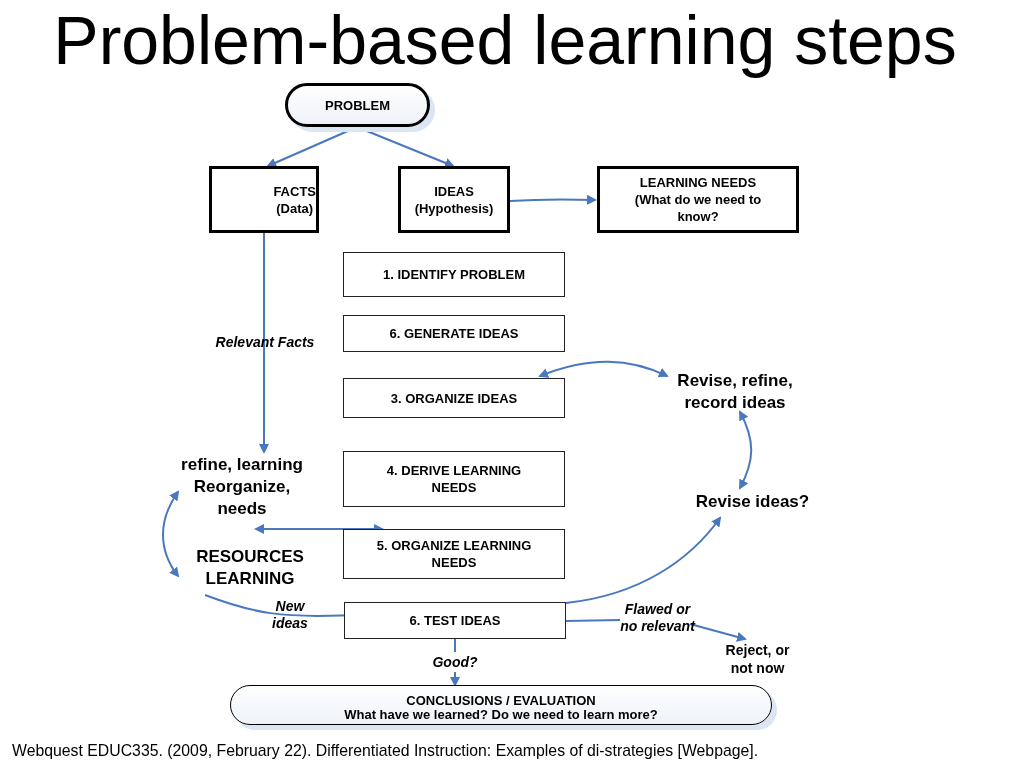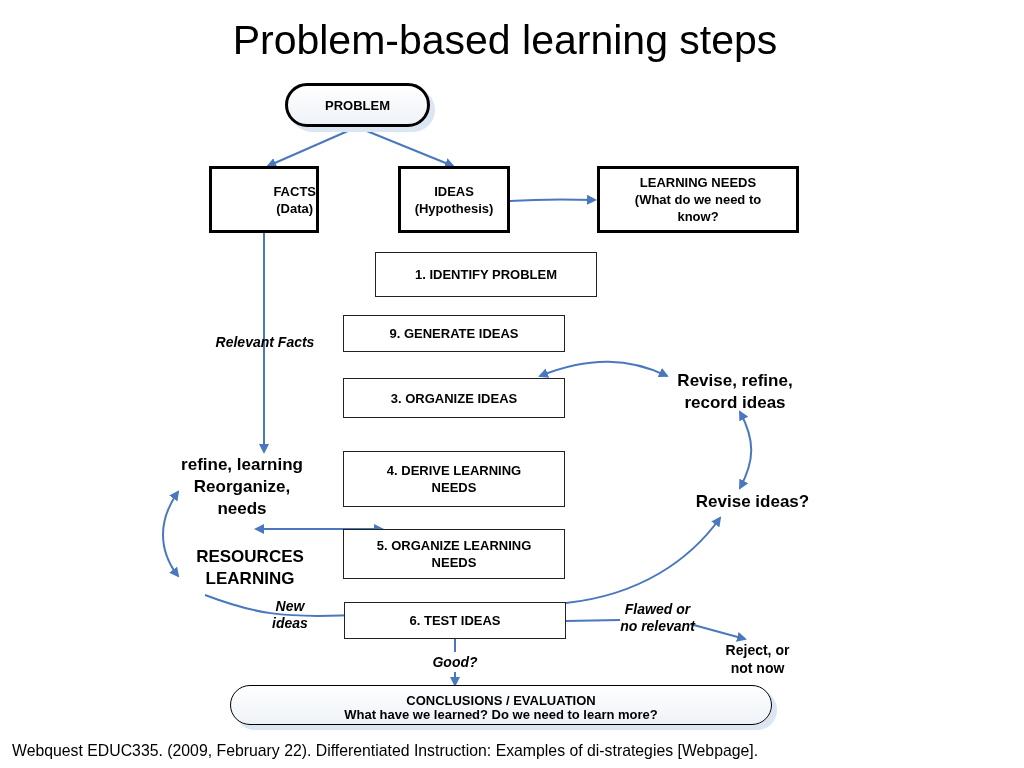--- a/index.html
+++ b/index.html
@@ -1,19 +1,19 @@
 <!DOCTYPE html>
 <html><head>
   <meta charset="utf-8">
   <style>
     html, body { margin: 0; padding: 0; background: #ffffff; }
     body { width: 1024px; height: 768px; position: relative; overflow: hidden;
            font-family: "Liberation Sans", sans-serif; color: #000; }
     .title { position: absolute; left: 0; width: 1010px; top: 4px; text-align: center;
-             font-size: 41px; line-height: 72px; font-weight: normal; }
+             font-size: 68px; line-height: 72px; font-weight: normal; }
     .box { position: absolute; box-sizing: border-box; background: #fff;
            display: flex; align-items: center; justify-content: center; text-align: center;
            font-weight: bold; font-size: 13px; line-height: 17px; }
     .thick { border: 3px solid #000; }
     .thin { border: 1px solid #222; }
     .pill { border: 3px solid #000; border-radius: 22px;
             background: linear-gradient(#ffffff, #eef2f8); box-shadow: 5px 5px 0 #dce5f2; }
     .pill-thin { border: 1.5px solid #000; border-radius: 20px;
             background: linear-gradient(#ffffff, #eef2f8); box-shadow: 5px 5px 0 #dce5f2; }
     .label { position: absolute; text-align: center; font-weight: bold; }
@@ -74,25 +74,25 @@
 </div>
 
 <div class="box thick" style="left:597px; top:166px; width:202px; height:67px;">
   <div>
     <div>LEARNING NEEDS</div>
     <div>(What do we need to</div>
     <div>know?</div>
   </div>
 </div>
 
-<div class="box thin" style="left:343px; top:252px; width:222px; height:45px;margin-left:32px;">
+<div class="box thin" style="left:343px; top:252px; width:222px; height:45px;">
   <span>1. IDENTIFY PROBLEM</span>
 </div>
 <div class="box thin" style="left:343px; top:315px; width:222px; height:37px;">
-  <span>9. GENERATE IDEAS</span>
+  <span>6. GENERATE IDEAS</span>
 </div>
 <div class="box thin" style="left:343px; top:378px; width:222px; height:40px;">
   <span>3. ORGANIZE IDEAS</span>
 </div>
 <div class="box thin" style="left:343px; top:451px; width:222px; height:56px;">
   <div>
     <div>4. DERIVE LEARNING</div>
     <div>NEEDS</div>
   </div>
 </div>

